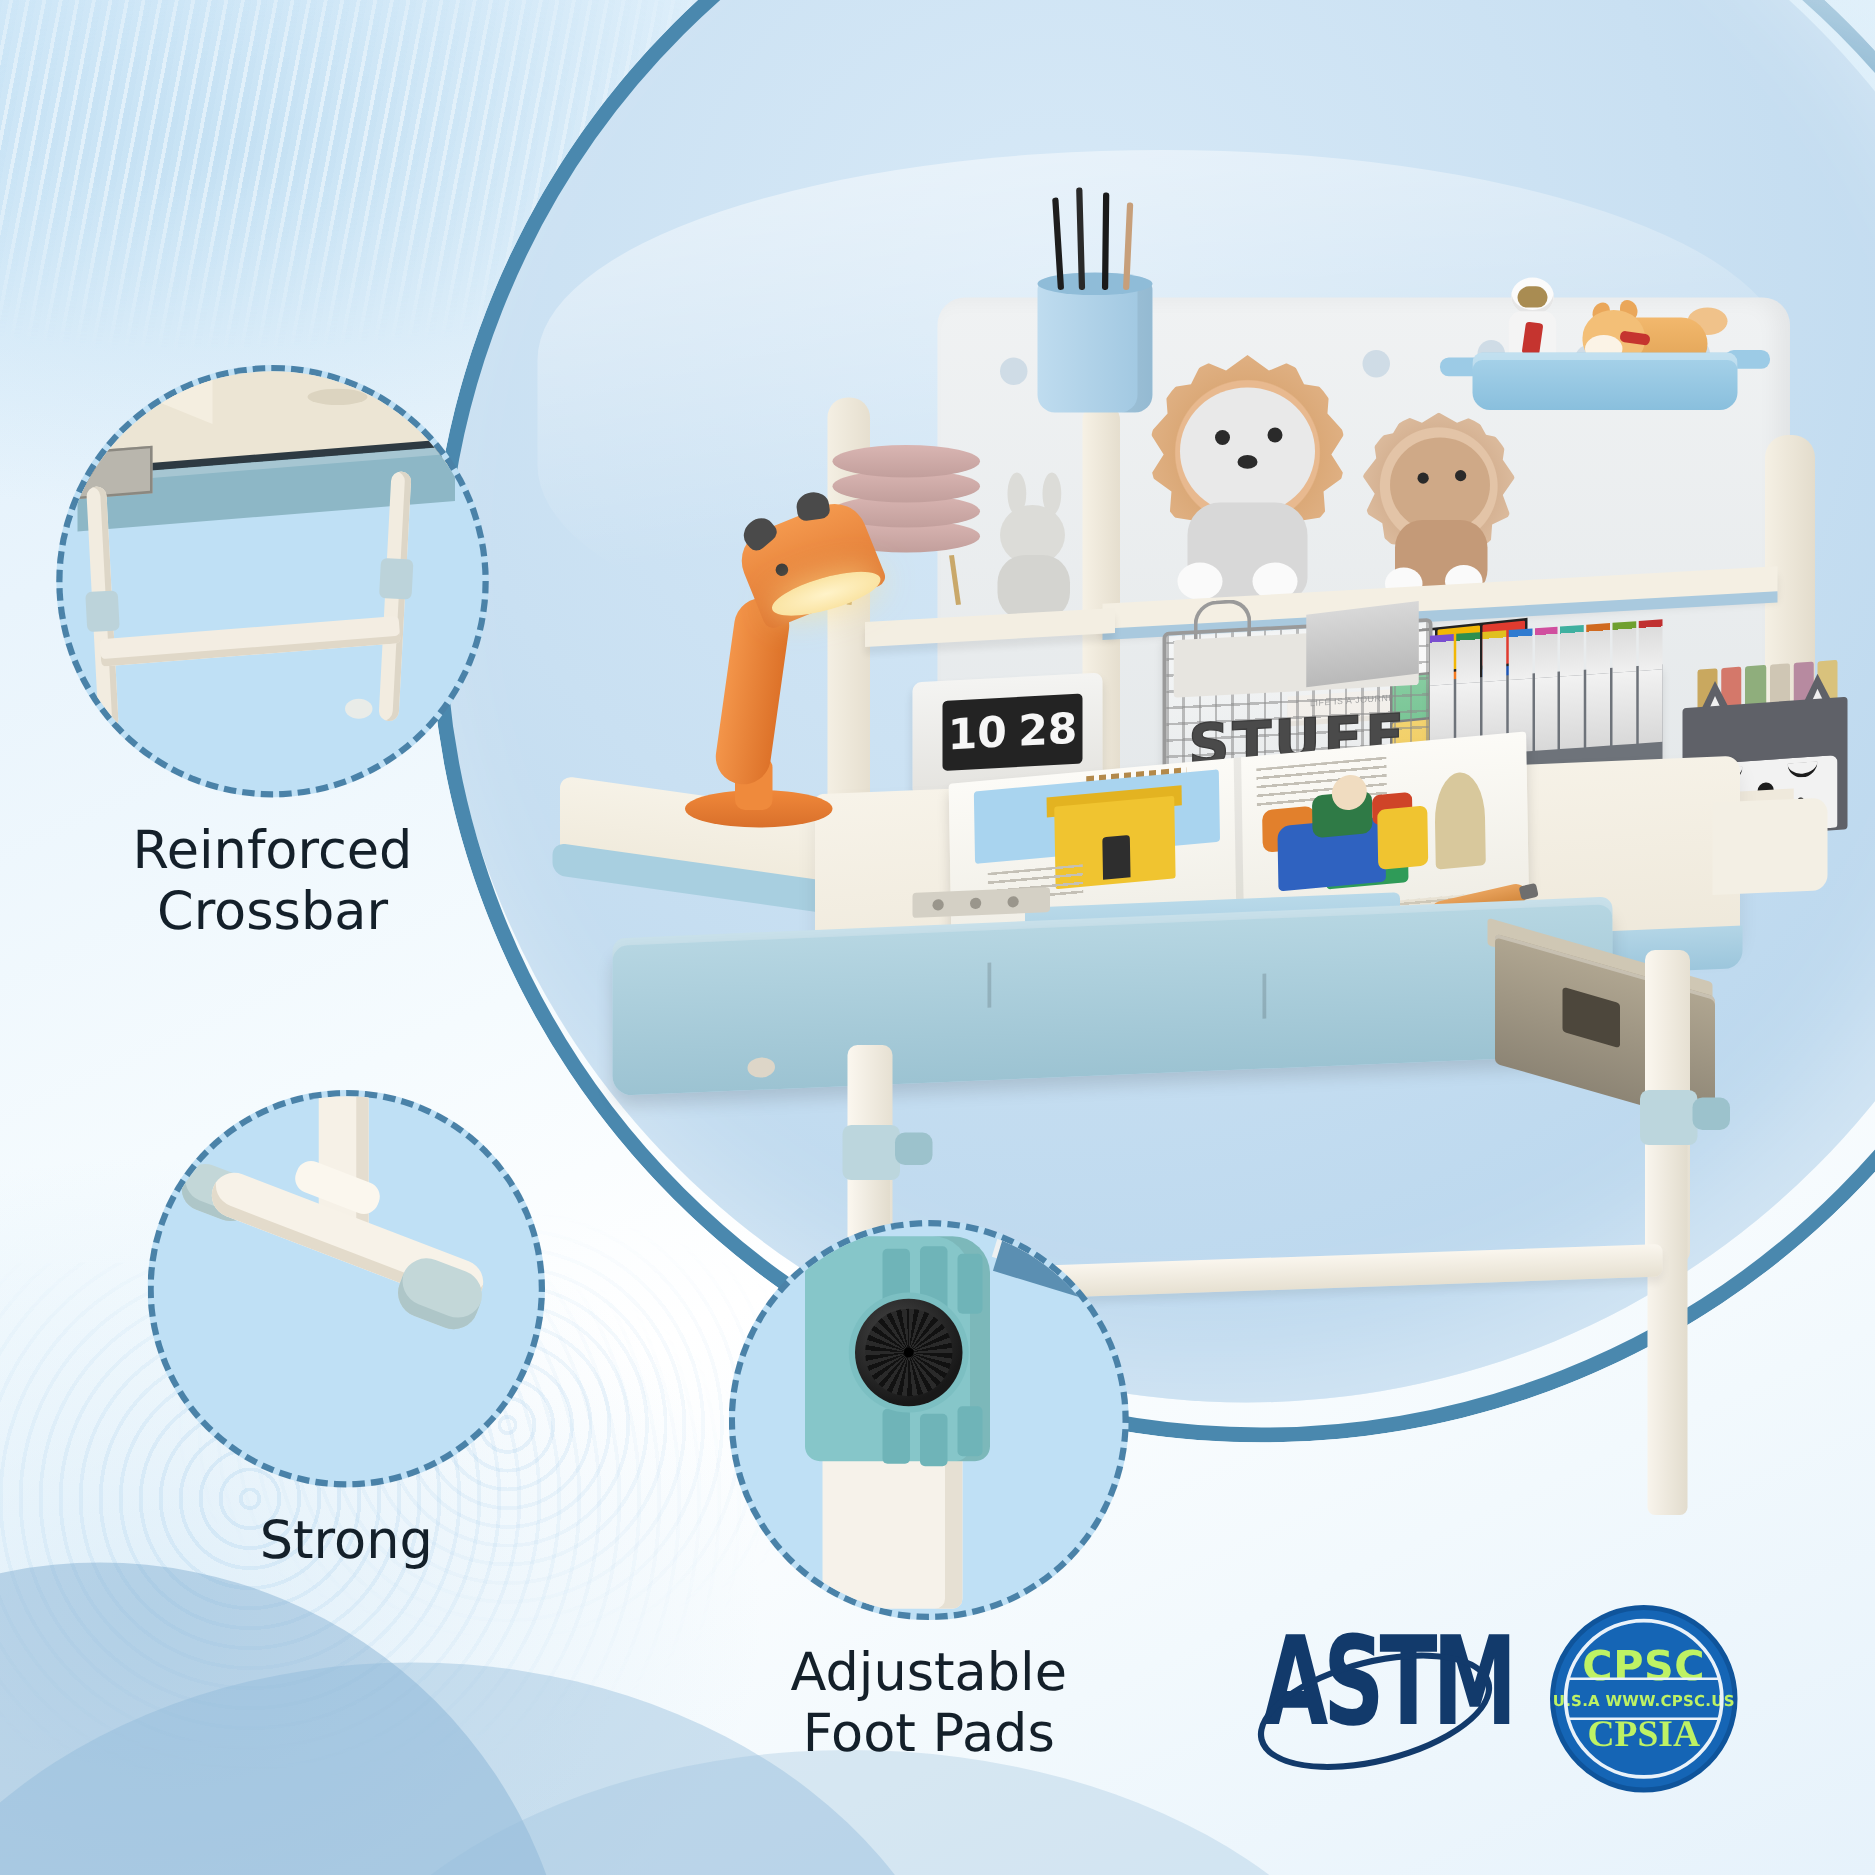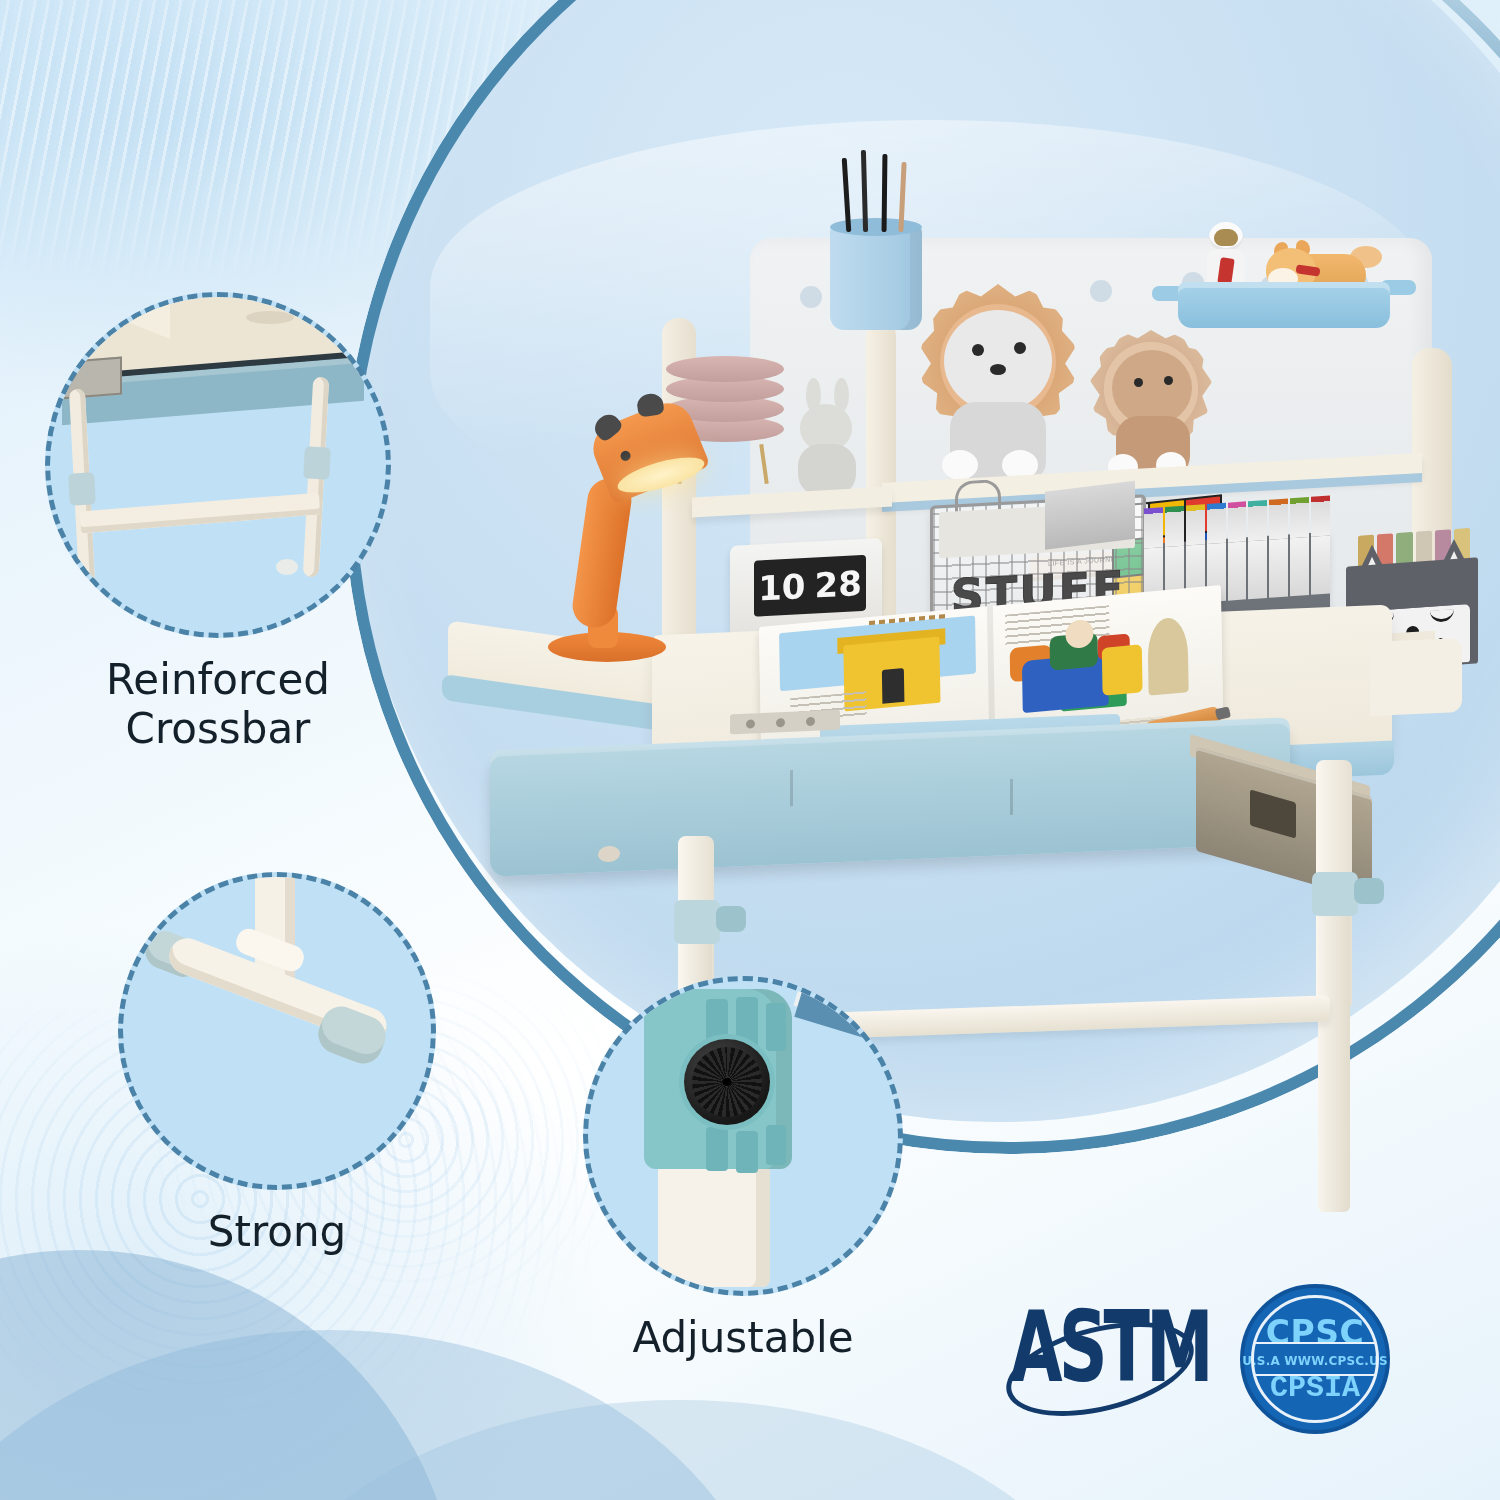--- a/index.html
+++ b/index.html
@@ -302,26 +302,26 @@
 
   
   #badges{position:absolute;left:1010px;top:1284px;width:400px;height:150px;display:flex;align-items:center;gap:62px;}
   .astm{position:relative;width:168px;height:132px;}
   .astm-text{position:absolute;left:0;top:14px;width:168px;text-align:center;color:#123a6b;
     font-size:68px;font-weight:bold;letter-spacing:-4px;font-family:"DejaVu Sans","Liberation Sans",sans-serif;
     transform:scaleY(1.45);}
   .astm-ring{position:absolute;left:-6px;top:34px;width:182px;height:74px;border:5px solid #123a6b;border-radius:50%;
     transform:rotate(-14deg);}
   .cpsc{position:relative;width:142px;height:142px;border-radius:50%;background:#1565b5;border:4px solid #0f549b;
-    display:flex;flex-direction:column;align-items:center;justify-content:center;color:#7dd3fc;}
+    display:flex;flex-direction:column;align-items:center;justify-content:center;color:#bef264;}
   .cpsc-inner{position:absolute;inset:7px;border-radius:50%;border:3px solid #e9f2fa;}
   .cpsc-top{font-size:33px;font-weight:bold;line-height:1;letter-spacing:.5px;font-family:"DejaVu Sans","Liberation Sans",sans-serif;}
   .cpsc-mid{font-size:12px;font-weight:bold;line-height:1;margin:6px 0;letter-spacing:.2px;
     font-family:"DejaVu Sans","Liberation Sans",sans-serif;white-space:nowrap;}
-  .cpsc-bot{font-size:30px;font-weight:bold;line-height:1;font-family:Liberation Mono, monospace;}
+  .cpsc-bot{font-size:30px;font-weight:bold;line-height:1;font-family:Liberation Serif, serif;}
   .cpsc-l1,.cpsc-l2{position:absolute;left:10px;width:122px;height:2px;background:#e9f2fa;}
   .cpsc-l1{top:54px;} .cpsc-l2{top:86px;}
 </style>
 </head>
 <body>
 
 <div id="stage">
 
   <div class="bg-base"></div>
   <div class="bg-wash"></div>
@@ -629,20 +629,21 @@
       <div class="fp-fin" style="left:148px;top:16px;width:22px;height:58px;"></div>
       <div class="fp-fin" style="left:178px;top:22px;width:20px;height:48px;"></div>
       <div class="fp-fin" style="left:118px;top:146px;width:22px;height:44px;"></div>
       <div class="fp-fin" style="left:148px;top:150px;width:22px;height:42px;"></div>
       <div class="fp-fin" style="left:178px;top:144px;width:20px;height:40px;"></div>
       <div class="fp-ring"></div>
       <div class="fp-hub"></div>
     </div>
     <div class="cap">
       <div>Adjustable</div>
+      <div>Foot Pads</div>
     </div>
   </div>
 
   <div id="badges">
     <div class="astm">
       <div class="astm-text">ASTM</div>
       <div class="astm-ring"></div>
     </div>
     <div class="cpsc">
       <div class="cpsc-inner"></div>

